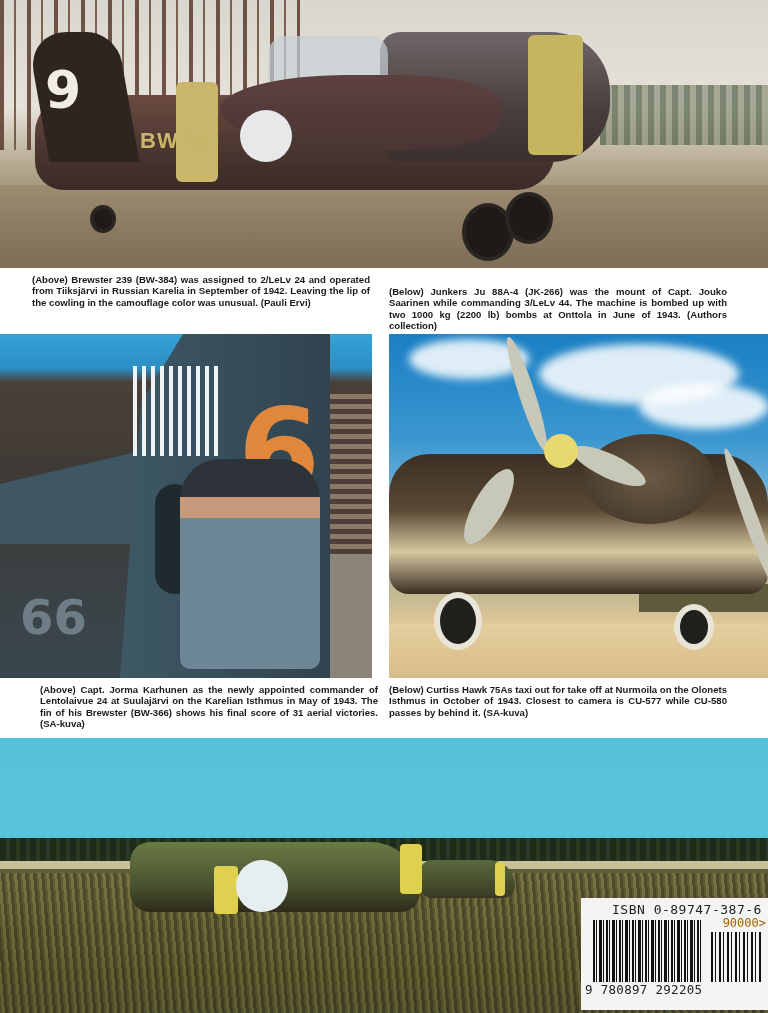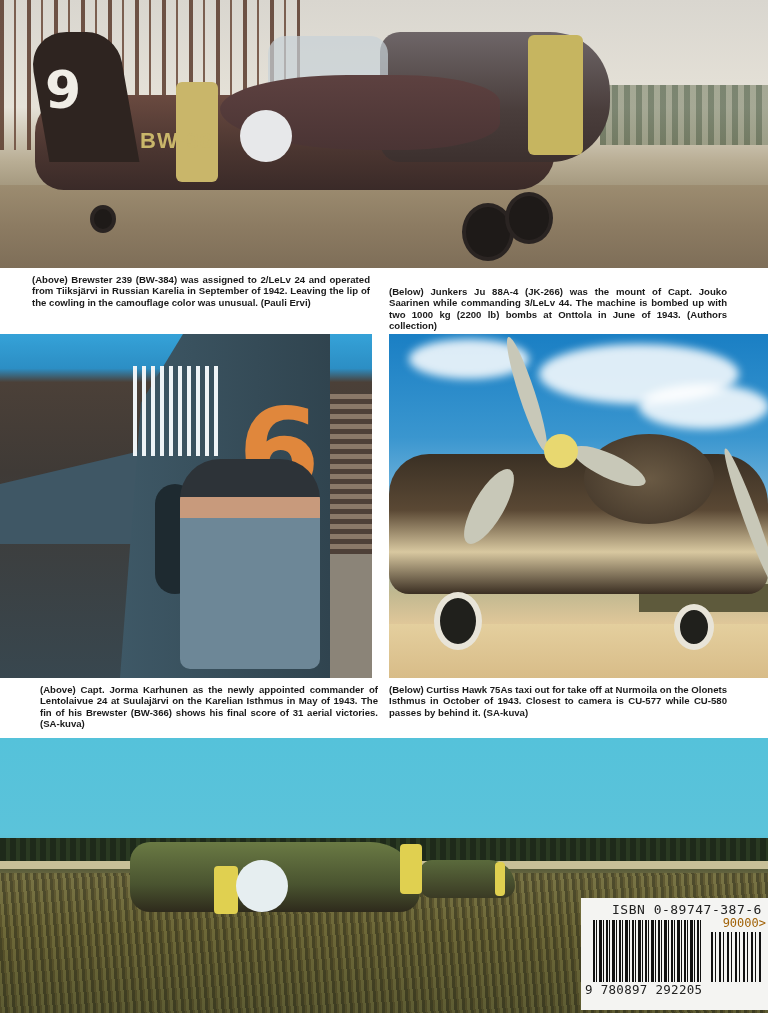--- a/index.html
+++ b/index.html
@@ -122,20 +122,21 @@
 <div class="caption" style="left:32px;top:274px;width:338px;">(Above) Brewster 239 (BW-384) was assigned to 2/LeLv 24 and operated from Tiiksjärvi in Russian Karelia in September of 1942. Leaving the lip of the cowling in the camouflage color was unusual. (Pauli Ervi)</div>
 <div class="caption" style="left:389px;top:274px;width:338px;margin-top:12px;">(Below) Junkers Ju 88A-4 (JK-266) was the mount of Capt. Jouko Saarinen while commanding 3/LeLv 44. The machine is bombed up with two 1000 kg (2200 lb) bombs at Onttola in June of 1943. (Authors collection)</div>
 
 <div class="photo" id="p2">
   <div class="logs"></div>
   <div class="gravel"></div>
   <div class="stab"></div>
   <div class="fin"></div>
   <div class="tally"></div>
   <div class="six">6</div>
+  <div class="six66">66</div>
   <div class="shadow"></div>
   <div class="man"></div>
 </div>
 
 <div class="photo" id="p3">
   <div class="cloud" style="left:150px;top:10px;width:200px;height:60px;"></div>
   <div class="cloud" style="left:20px;top:5px;width:120px;height:40px;"></div>
   <div class="cloud" style="left:250px;top:50px;width:130px;height:45px;"></div>
   <div class="treeline"></div>
   <div class="ground"></div>

